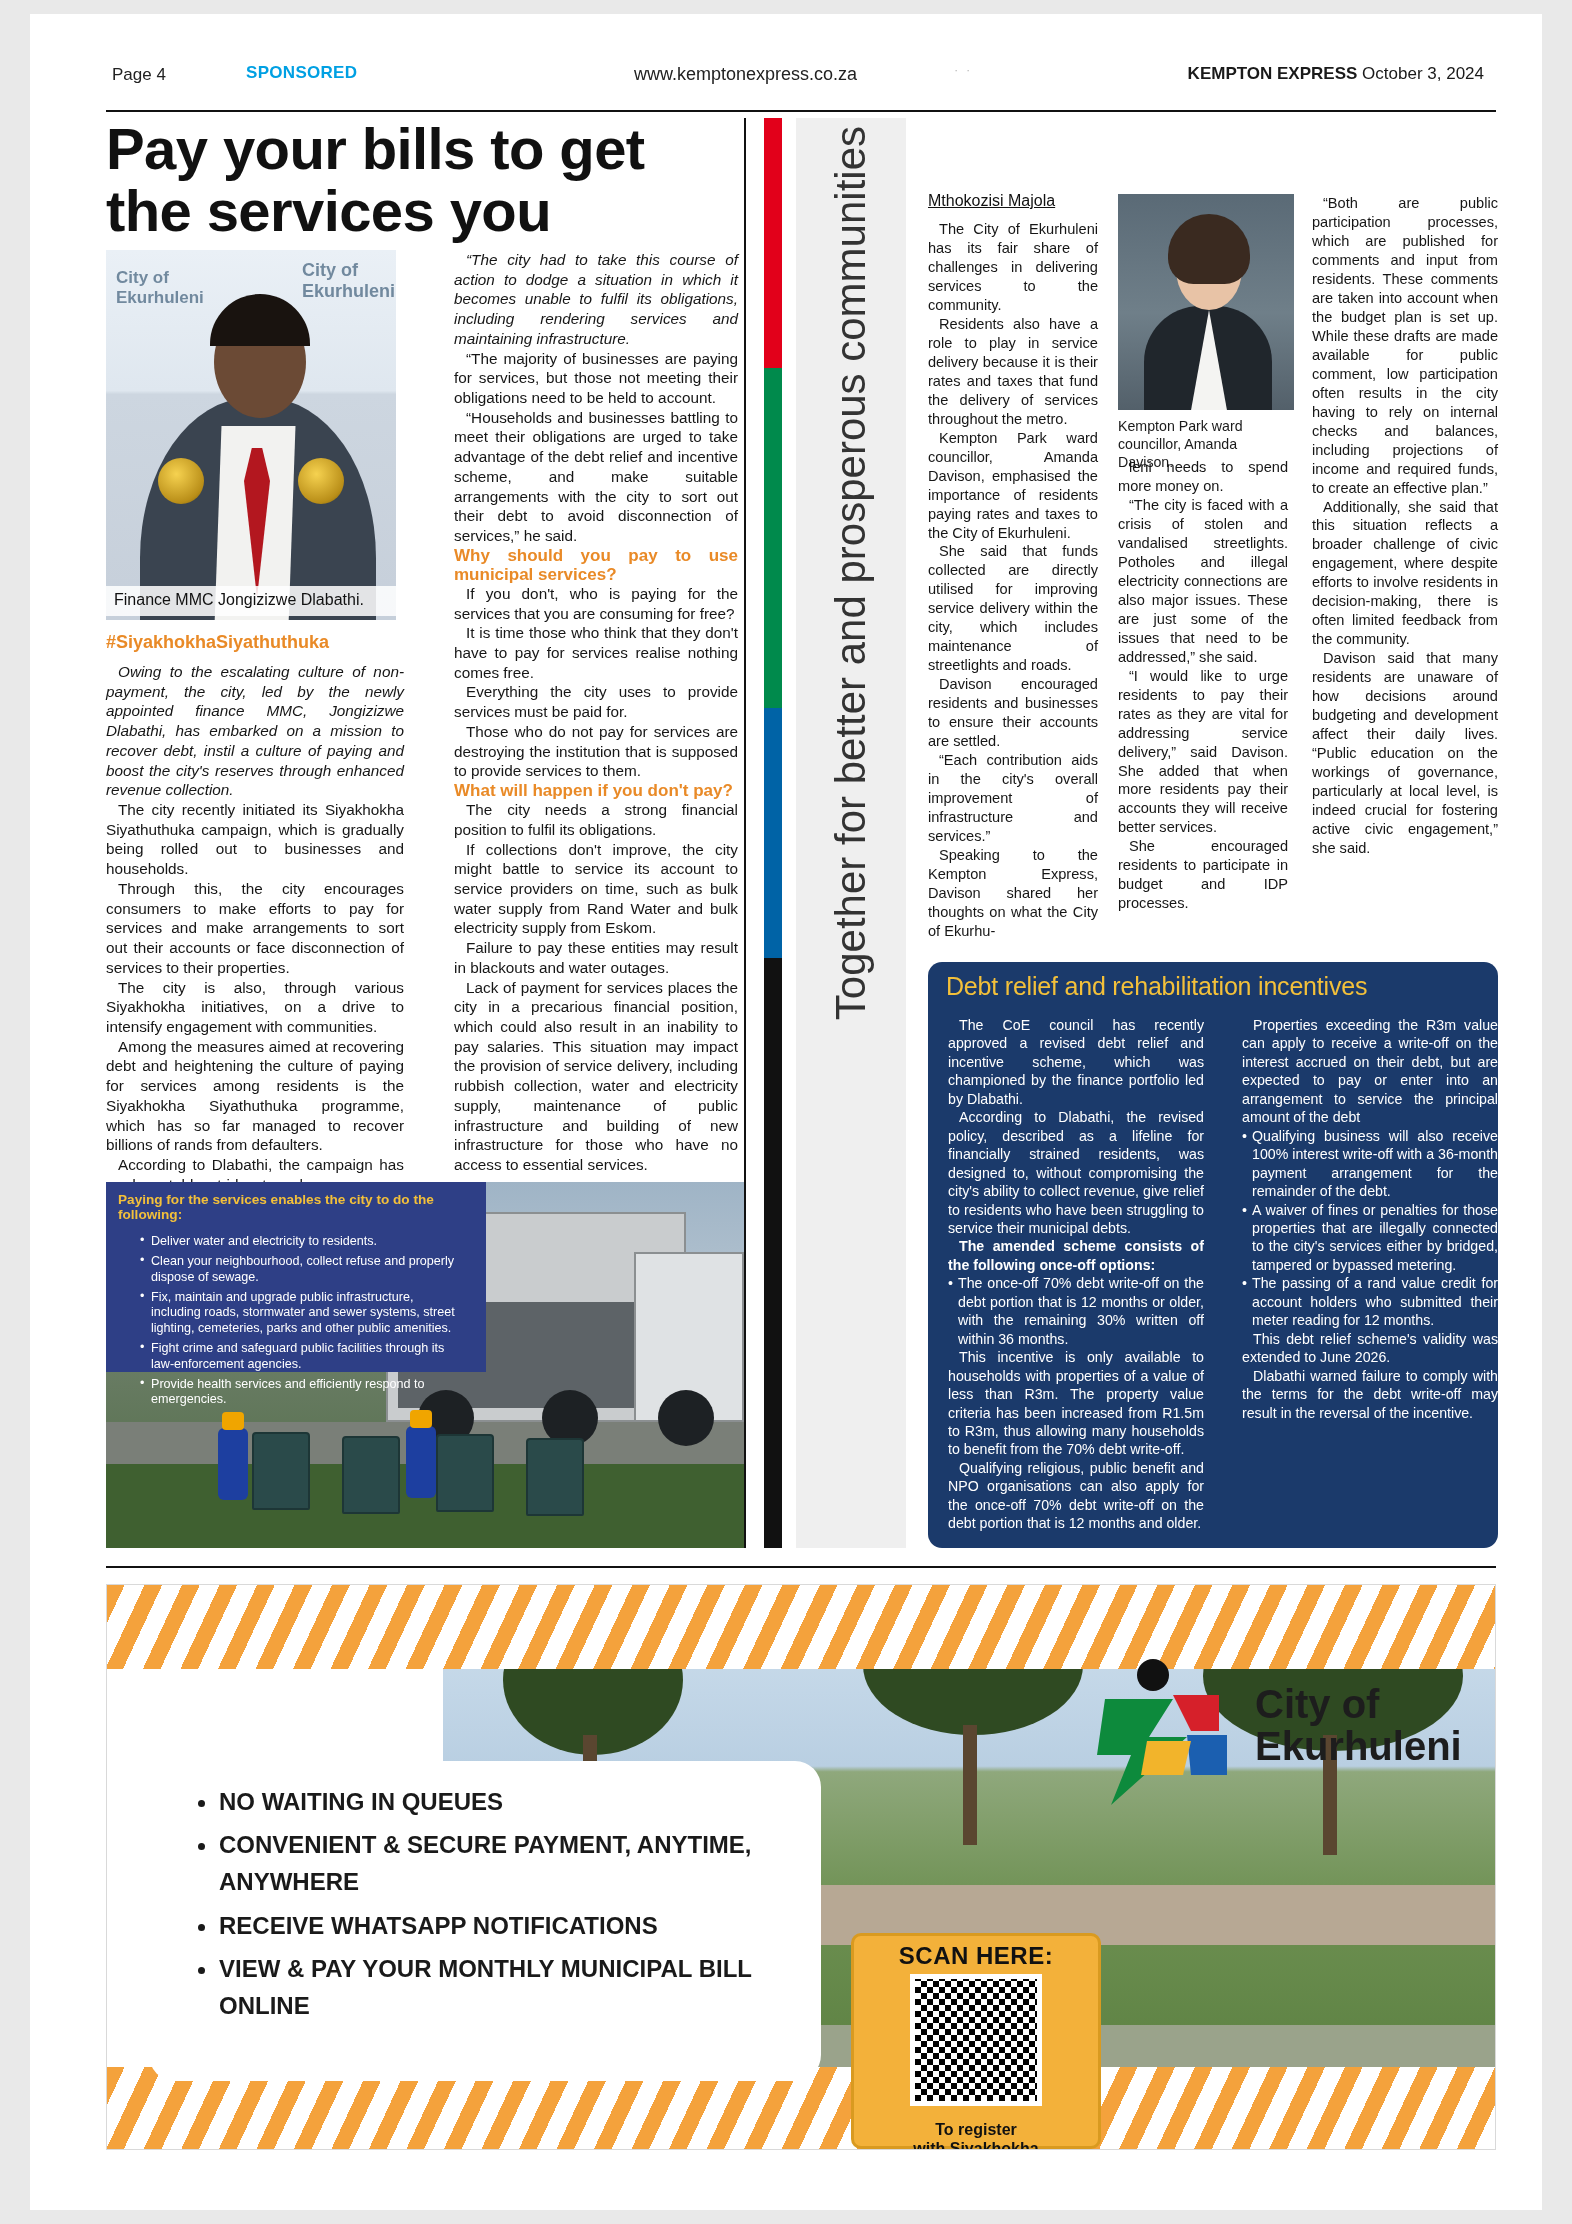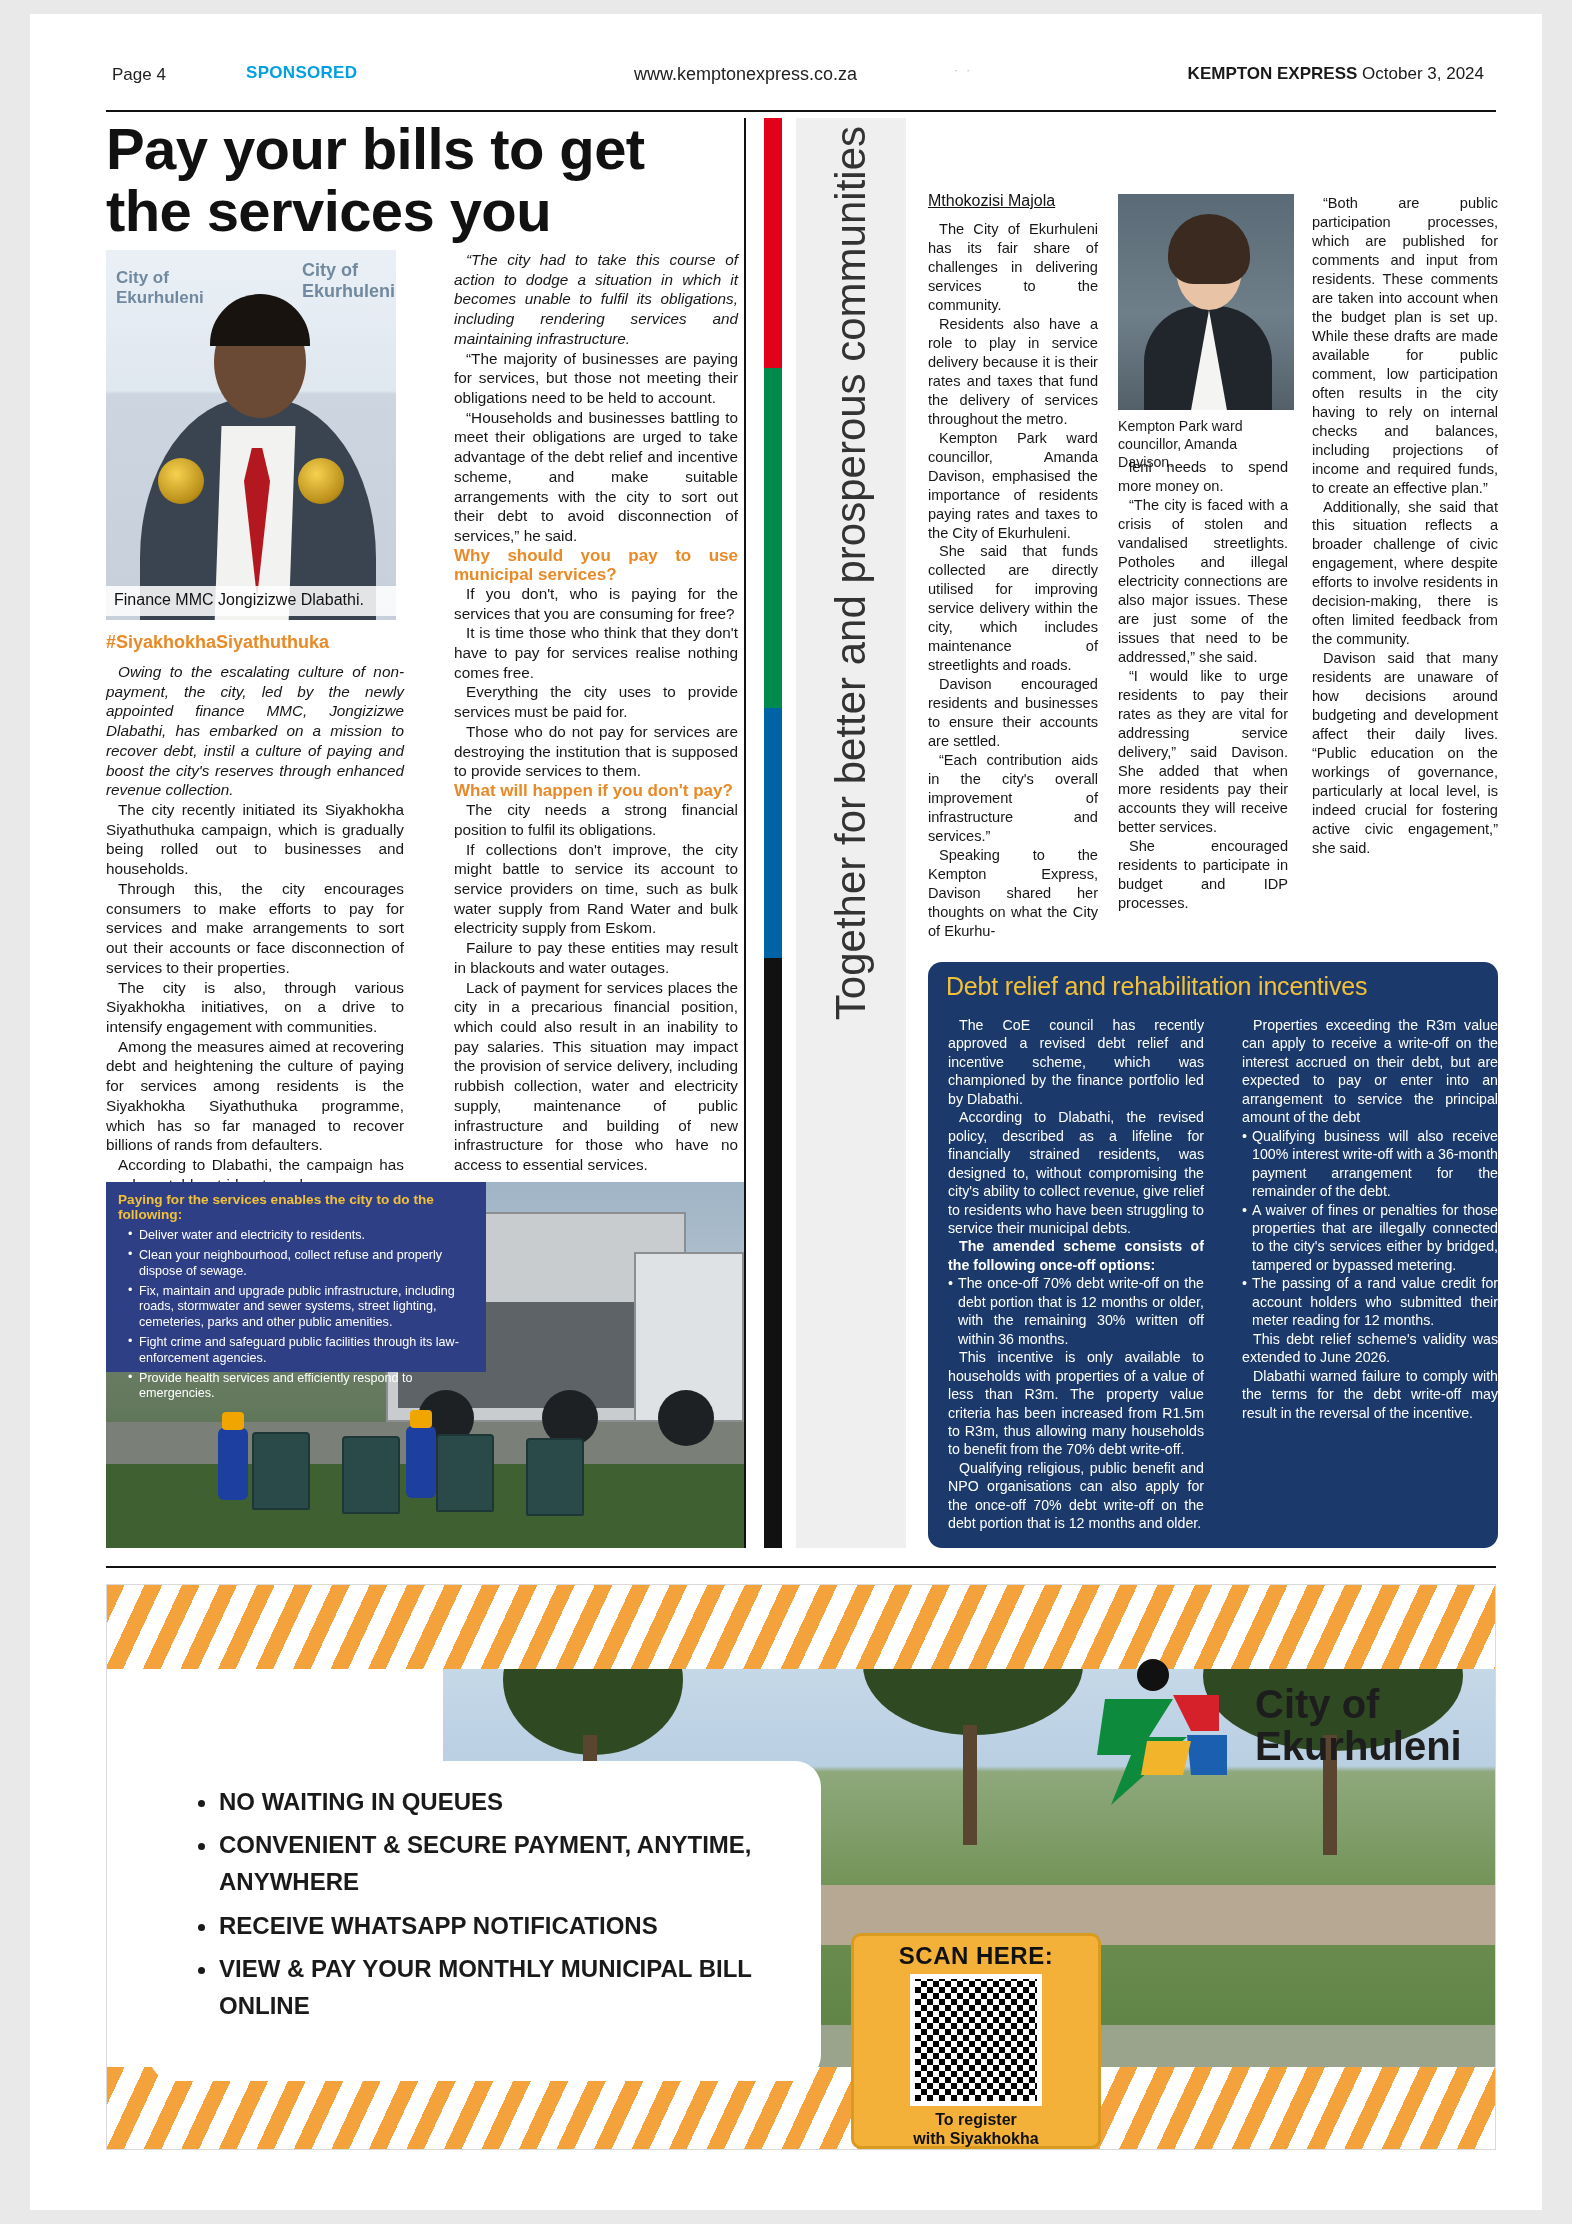--- a/index.html
+++ b/index.html
@@ -106,21 +106,21 @@
   .subhead {
     font-size:17px; font-weight:bold; color:#e98a27; line-height:1.12;
     margin:9px 0 2px 0; text-indent:0 !important;
   }
   
   .infobox {
     position:absolute; left:76px; top:1168px; width:380px; height:190px;
     background:#2e3f86; color:#fff; padding:10px 12px;
   }
   .infobox .title { font-size:13.6px; font-weight:bold; color:#f3c03a; margin-bottom:6px; }
-  .infobox ul { margin:0; padding:0 0 0 12px; list-style:none; }
+  .infobox ul { margin:12px; padding:0 0 0 12px; list-style:none; }
   .infobox li {
     font-size:12.6px; line-height:1.22; margin-bottom:5px; position:relative; padding-left:9px;
   }
   .infobox li:before {
     content:"•"; position:absolute; left:-2px; top:-1px; color:#fff;
   }
   .photo-truck {
     position:absolute; left:76px; top:1168px; width:640px; height:366px;
     background:linear-gradient(180deg,#9fb4c6 0%,#b9c7d2 40%,#6e7f6a 41%,#4e6b43 100%);
     overflow:hidden;
@@ -270,21 +270,21 @@
   .qr {
     width:132px; height:132px; margin:0 auto; background:#fff; padding:5px;
   }
   .qr-inner {
     width:100%; height:100%;
     background-image:
       repeating-linear-gradient(90deg,#000 0 6px,#fff 6px 12px),
       repeating-linear-gradient(0deg,#000 0 6px,#fff 6px 12px);
     background-blend-mode:difference;
   }
-  .scanbox .sub { font-size:16px; font-weight:bold; color:#111; line-height:1.2; padding-top:4px;border-radius:20px; }
+  .scanbox .sub { font-size:16px; font-weight:bold; color:#111; line-height:1.2; padding-top:14px;border-radius:20px; }
   .logo-wrap { position:absolute; left:980px; top:70px; width:400px; height:170px; }
   .logo-mark { position:absolute; left:0; top:0; width:150px; height:160px; }
   .logo-text {
     position:absolute; left:168px; top:28px; font-size:40px; font-weight:bold;
     line-height:1.05; color:#1d1d1d;
   }
   .bottom-rule { position:absolute; left:76px; top:1552px; width:1390px; height:2px; background:#111; }
   .mid-rule { position:absolute; left:714px; top:104px; width:2px; height:1430px; background:#111; }
 </style>
 </head>

